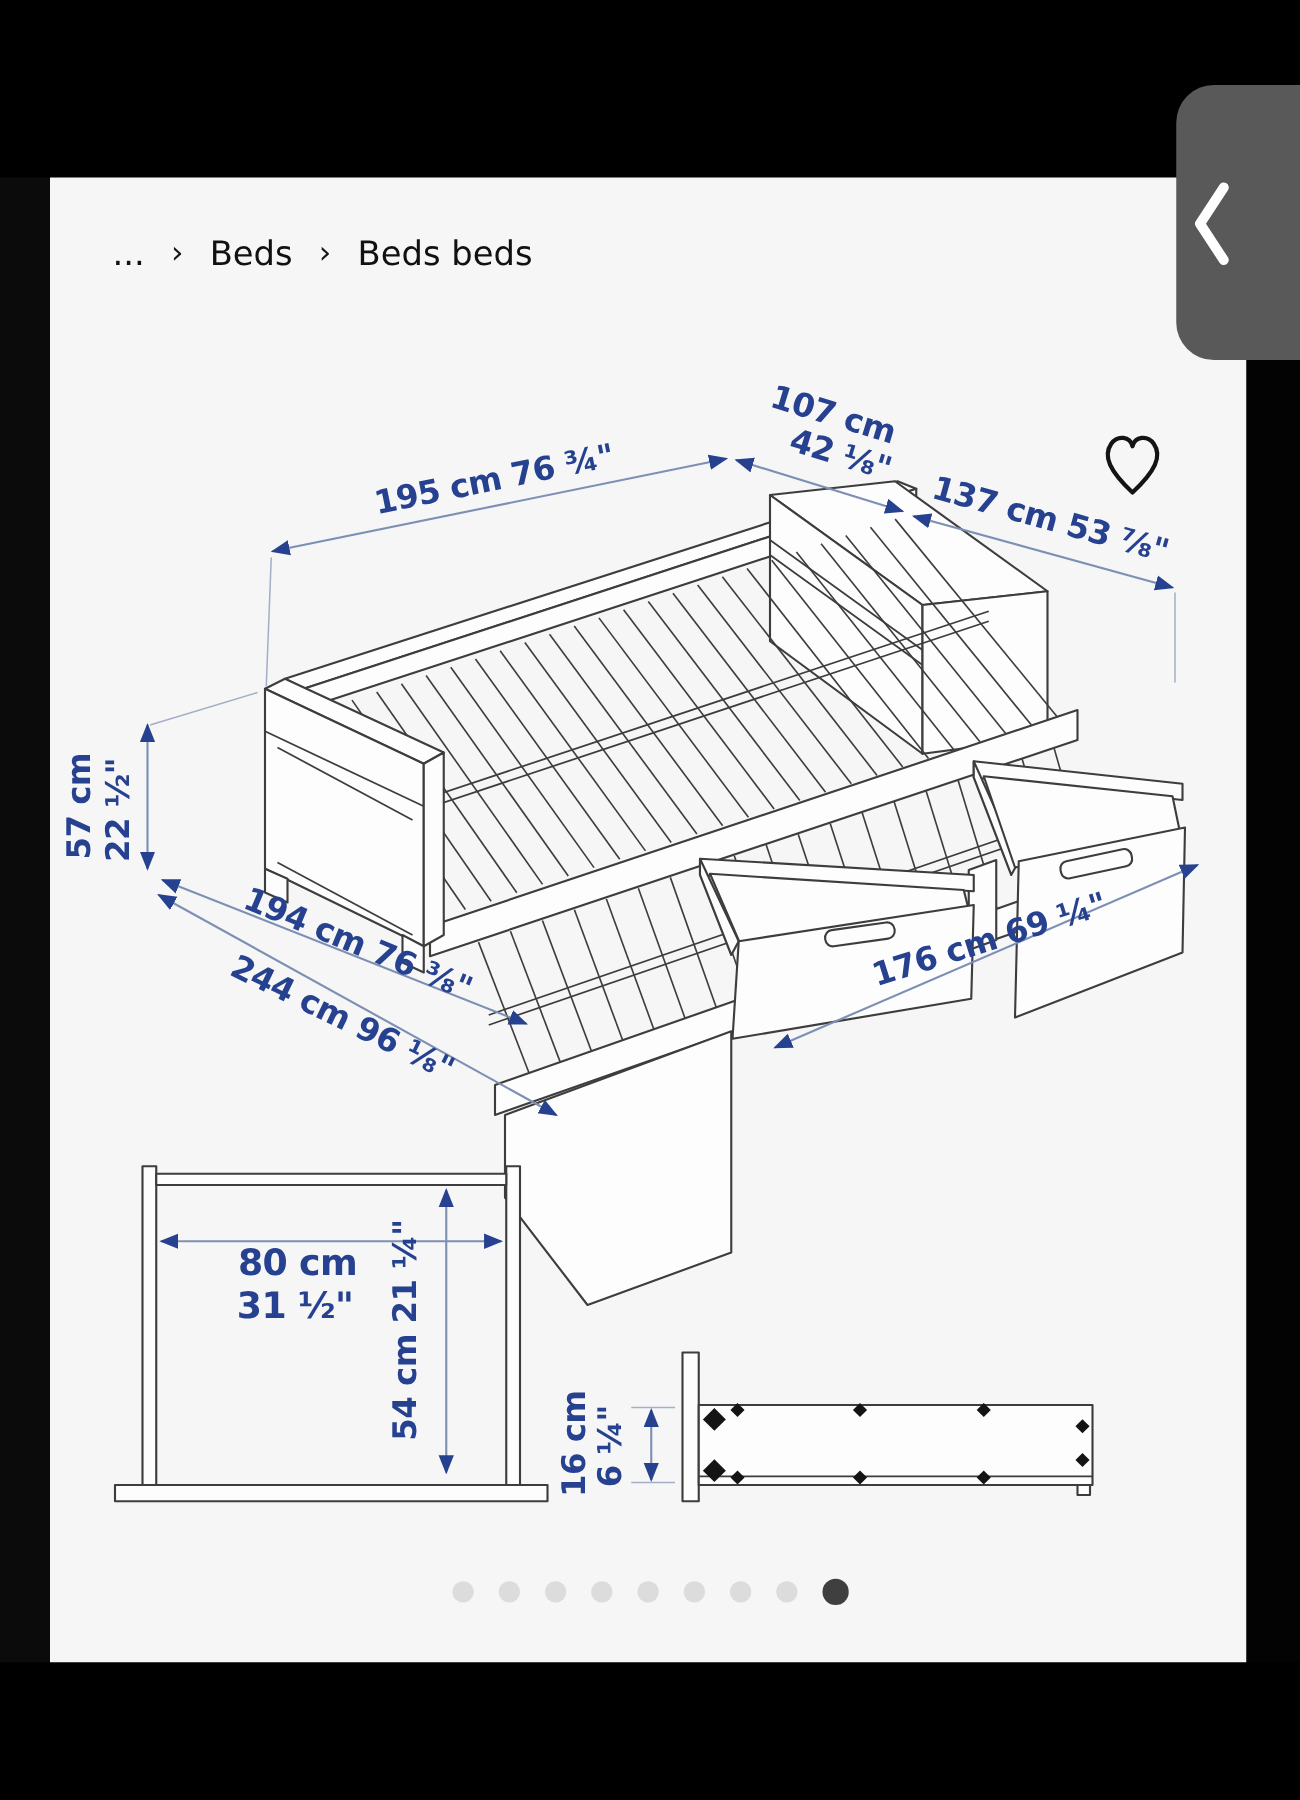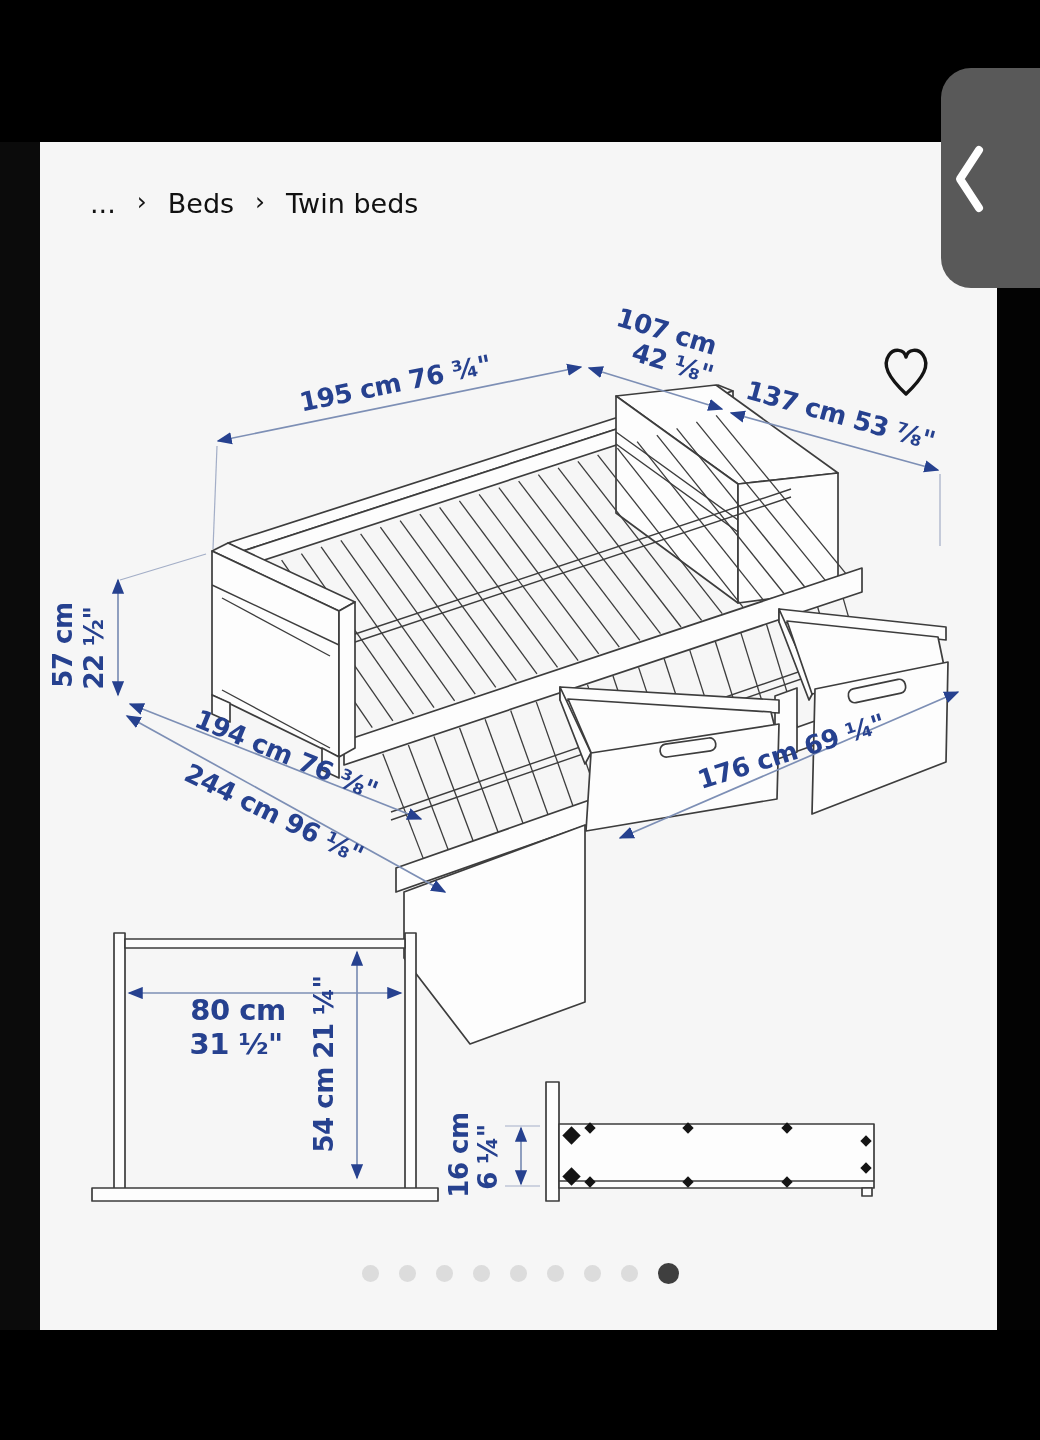--- a/index.html
+++ b/index.html
@@ -37,21 +37,21 @@
   <div class="bar top"></div>
   <div class="strip left"></div>
   <div class="strip right"></div>
   <div class="canvas"></div>
 
   <div class="breadcrumb">
     <span class="crumb">...</span>
     <span class="sep">›</span>
     <span class="crumb">Beds</span>
     <span class="sep">›</span>
-    <span class="crumb">Twin beds</span>
+    <span class="crumb">Beds beds</span>
   </div>
 
   <svg class="scene" width="1040" height="1440" viewBox="0 0 1040 1440">
     <defs>
       <marker id="arr" viewBox="0 0 10 8" refX="9" refY="4" markerWidth="9" markerHeight="7.5" orient="auto-start-reverse">
         <path d="M0,0 L10,4 L0,8 Z" fill="#26418f"></path>
       </marker>
     </defs>
 
     <g>

